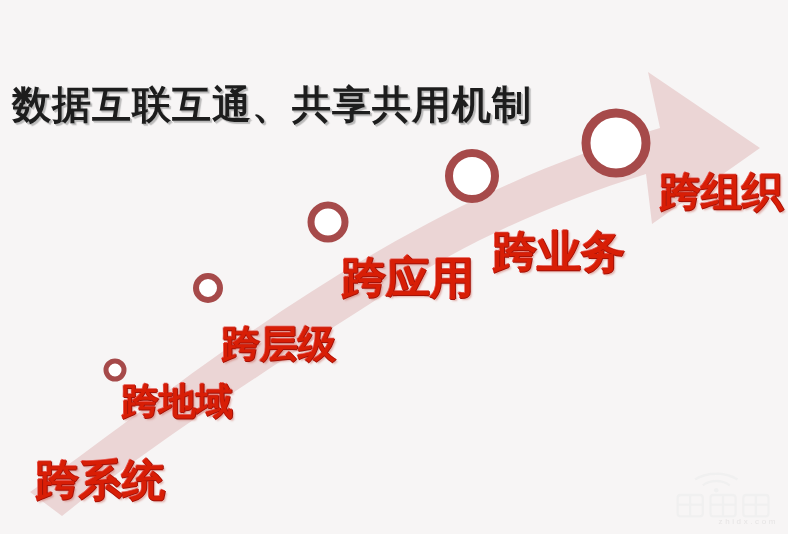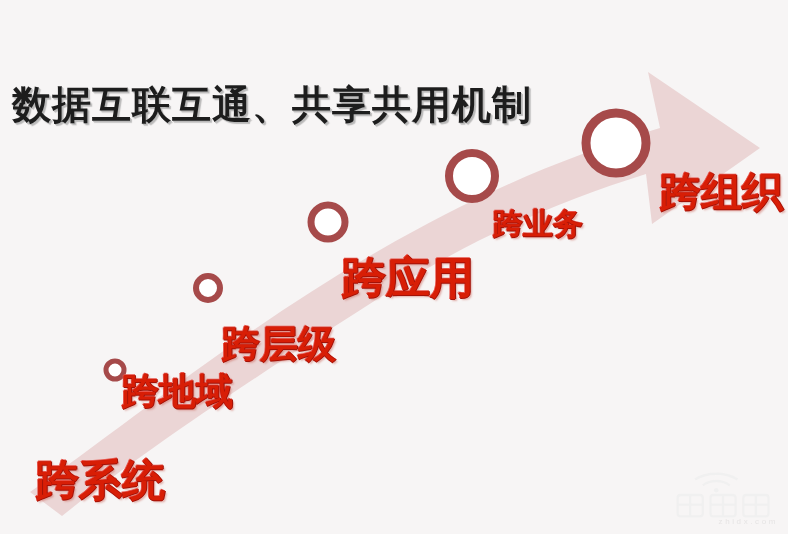--- a/index.html
+++ b/index.html
@@ -90,24 +90,24 @@
         <circle cx="328" cy="222" r="17" fill="#ffffff" stroke="#a64a4a" stroke-width="7"></circle>
         <circle cx="472" cy="176" r="23" fill="#ffffff" stroke="#a64a4a" stroke-width="8"></circle>
         <circle cx="616" cy="143" r="30" fill="#ffffff" stroke="#a64a4a" stroke-width="9"></circle>
       </g>
   </svg>
 
   <div class="title" style="color: rgb(29, 29, 29);">数据互联互通、共享共用机制</div>
 
   <div id="labels">
       <div class="stage-label" style="left: 36px; top: 452px; font-size: 43px;">跨系统</div>
-      <div class="stage-label" style="left: 122px; top: 367px; font-size: 37px;">跨地域</div>
+      <div class="stage-label" style="left: 122px; top: 377px; font-size: 37px;">跨地域</div>
       <div class="stage-label" style="left: 222px; top: 319px; font-size: 38px;">跨层级</div>
       <div class="stage-label" style="left: 342px; top: 249px; font-size: 44px;">跨应用</div>
-      <div class="stage-label" style="left: 493px; top: 204px; font-size: 30px;">跨业务</div>
+      <div class="stage-label" style="left: 493px; top: 223px; font-size: 44px;">跨业务</div>
       <div class="stage-label" style="left: 660px; top: 165px; font-size: 41px;">跨组织</div>
     </div>
 
   <svg class="watermark" viewBox="0 0 120 58" xmlns="http://www.w3.org/2000/svg">
     <g fill="none" stroke="#ececec" stroke-width="2.4">
       <path d="M 30 12 C 42 4, 62 4, 74 12"></path>
       <path d="M 38 18 C 46 12, 58 12, 66 18"></path>
       <circle cx="52" cy="23" r="2.4" fill="#ececec" stroke="none"></circle>
       <rect x="12" y="28" width="26" height="22" rx="3"></rect>
       <rect x="46" y="28" width="26" height="22" rx="3"></rect>

